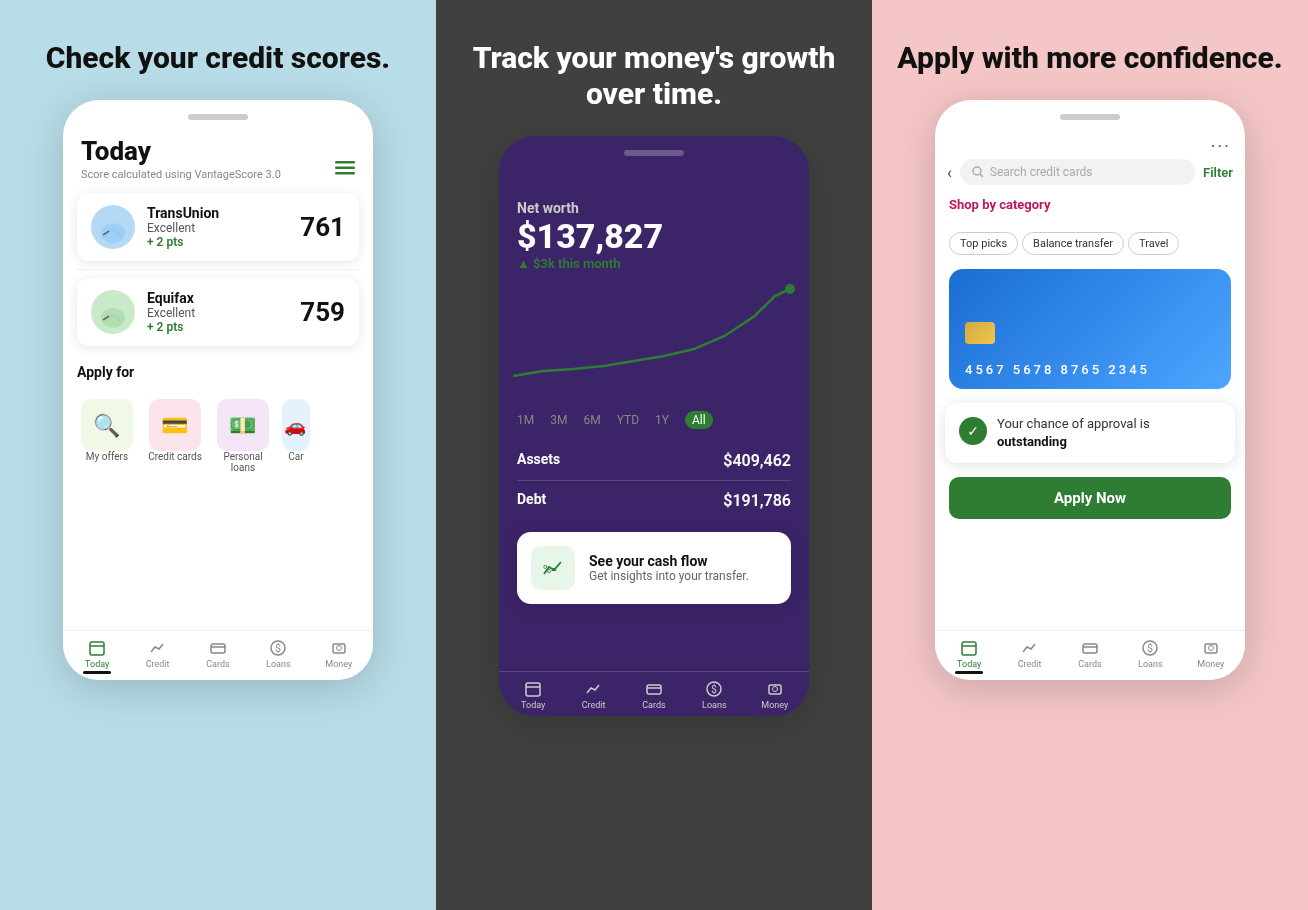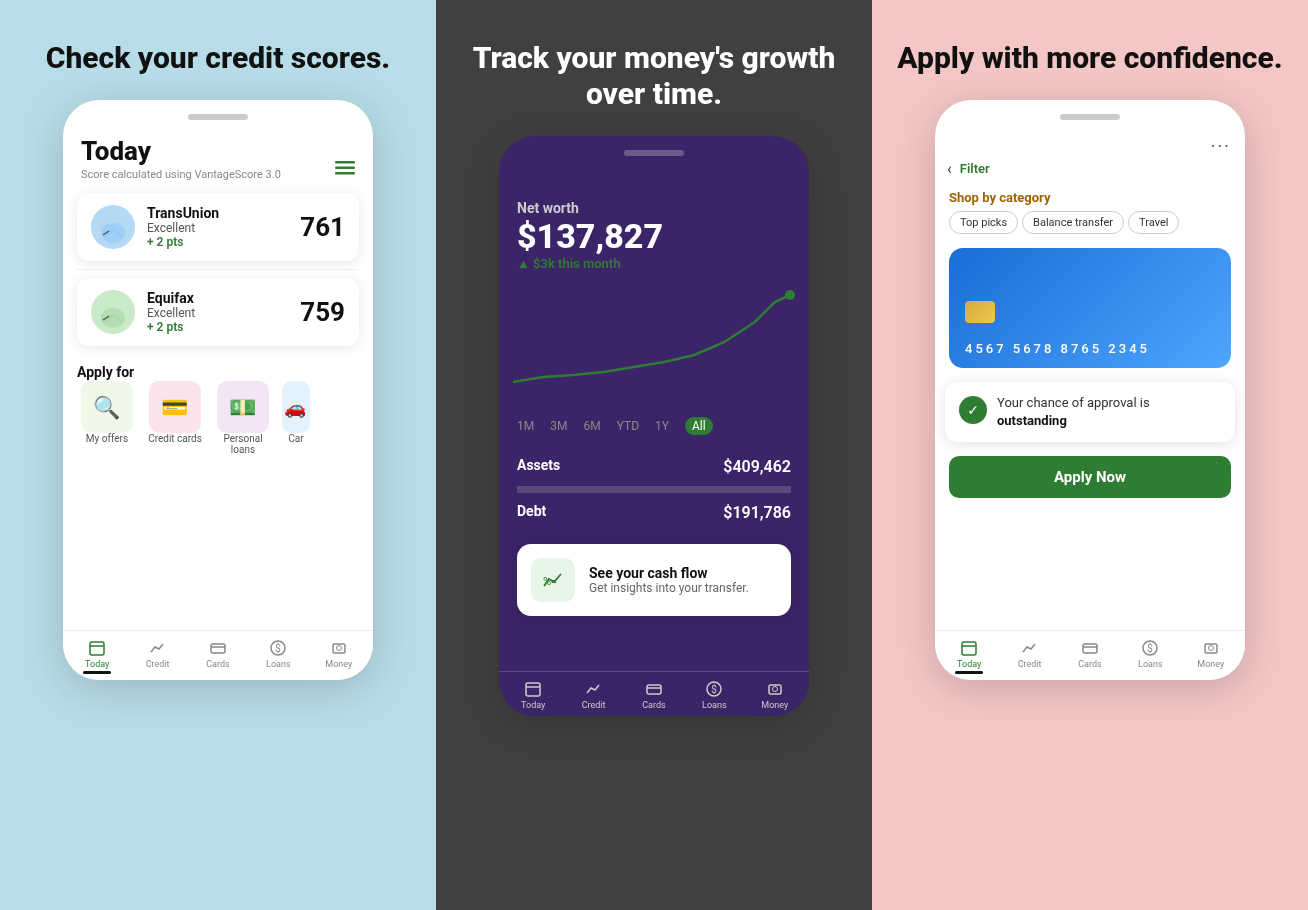--- a/index.html
+++ b/index.html
@@ -105,21 +105,21 @@
       background: #c8eac8;
     }
     .score-info { flex: 1; }
     .score-name { font-size: 14px; font-weight: 700; color: #111; }
     .score-label { font-size: 12px; color: #555; }
     .score-change { font-size: 12px; color: #2e7d32; font-weight: 600; }
     .score-number { font-size: 26px; font-weight: 700; color: #111; }
     .score-divider { height: 1px; background: #eee; margin: 0 14px; }
 
     .apply-section { padding: 10px 14px 4px; }
-    .apply-label { font-size: 14px; font-weight: 700; color: #111; margin-bottom: 1px; }
+    .apply-label { font-size: 14px; font-weight: 700; color: #111; margin-bottom: 19px; }
 
     
     .nav-bar {
       display: flex;
       justify-content: space-around;
       padding: 8px 4px 6px;
       border-top: 1px solid #eee;
       margin-top: auto;
       background: #fff;
     }
@@ -137,21 +137,21 @@
       height: 3px;
       background: #111;
       border-radius: 2px;
       margin: 0 auto;
     }
 
     
     .phone2-content { padding: 14px 18px; flex: 1; }
     .net-worth-label { font-size: 14px; font-weight: 700; color: #333; }
     .net-worth-value { font-size: 32px; font-weight: 800; color: #111; }
-    .net-worth-change { font-size: 13px; color: #2e7d32; font-weight: 600; margin-bottom: 16px; }
+    .net-worth-change { font-size: 13px; color: #2e7d32; font-weight: 600; margin-bottom: 10px; }
 
     
     .chart-area {
       height: 120px;
       margin: 0 -4px 10px;
       position: relative;
     }
 
     .time-tabs {
       display: flex;
@@ -165,21 +165,21 @@
       color: #fff;
       padding: 2px 7px;
       border-radius: 10px;
       font-size: 12px;
     }
 
     .finance-row {
       display: flex;
       justify-content: space-between;
       padding: 10px 0;
-      border-bottom: 7px solid #fdba74;
+      border-bottom: 1px solid #fdba74;
     }
     .finance-label { font-size: 14px; font-weight: 700; color: #111; }
     .finance-value { font-size: 16px; font-weight: 600; color: #111; }
 
     .cashflow-card {
       background: #fff;
       border-radius: 14px;
       box-shadow: 0 2px 16px rgba(0,0,0,0.12);
       margin: 12px 0 0;
       padding: 14px;
@@ -223,21 +223,21 @@
       padding: 6px 12px;
       font-size: 12px;
       color: #aaa;
       display: flex;
       align-items: center;
       gap: 6px;
     }
     .phone3-filter { font-size: 13px; font-weight: 600; color: #2e7d32; flex-shrink: 0; }
 
     .category-section { padding: 4px 14px 8px; }
-    .category-title { font-size: 13px; font-weight: 700; color: #a16207; margin-bottom: 6px; }
+    .category-title { font-size: 13px; font-weight: 700; color: #be185d; margin-bottom: 20px; }
     .category-chips { display: flex; gap: 4px; }
     .chip {
       border: 1px solid #ccc;
       border-radius: 16px;
       padding: 4px 10px;
       font-size: 11px;
       color: #333;
     }
 
     .credit-card-visual {
@@ -539,20 +539,27 @@
 <div class="panel panel-3">
   <div class="panel-title">Apply with more confidence.</div>
 
   <div class="phone">
     <div class="phone-notch"></div>
 
     <div class="phone3-dots">...</div>
 
     <div class="phone3-header">
       <div class="phone3-back">‹</div>
+      <div class="phone3-search">
+        <svg width="12" height="12" viewBox="0 0 12 12">
+            <circle cx="5" cy="5" r="4" stroke="#aaa" stroke-width="1.5" fill="none"></circle>
+            <line x1="8" y1="8" x2="11" y2="11" stroke="#aaa" stroke-width="1.5"></line>
+          </svg>
+        <span style="font-size:12px;color:#aaa;">Search credit cards</span>
+      </div>
       <div class="phone3-filter">Filter</div>
     </div>
 
     <div class="category-section">
       <div class="category-title">Shop by category</div>
       <div class="category-chips">
         <div class="chip">Top picks</div>
         <div class="chip">Balance transfer</div>
         <div class="chip">Travel</div>
       </div>

